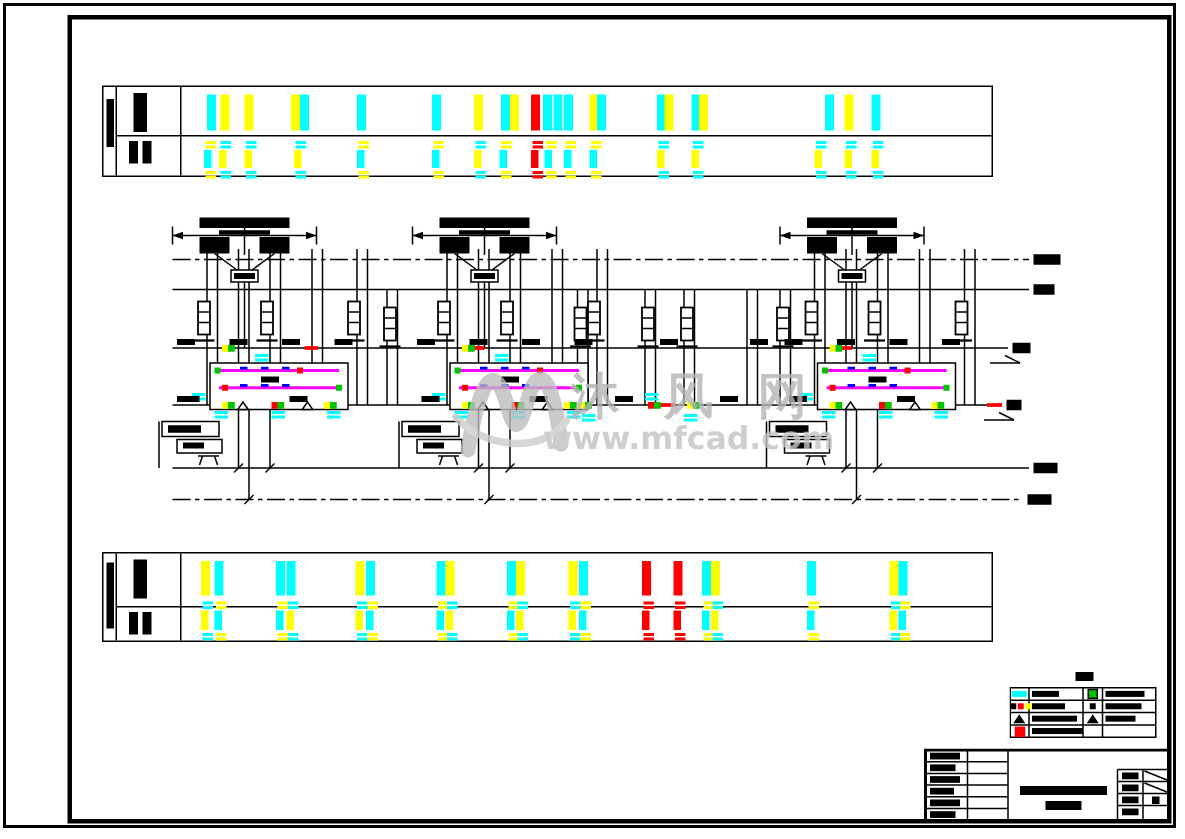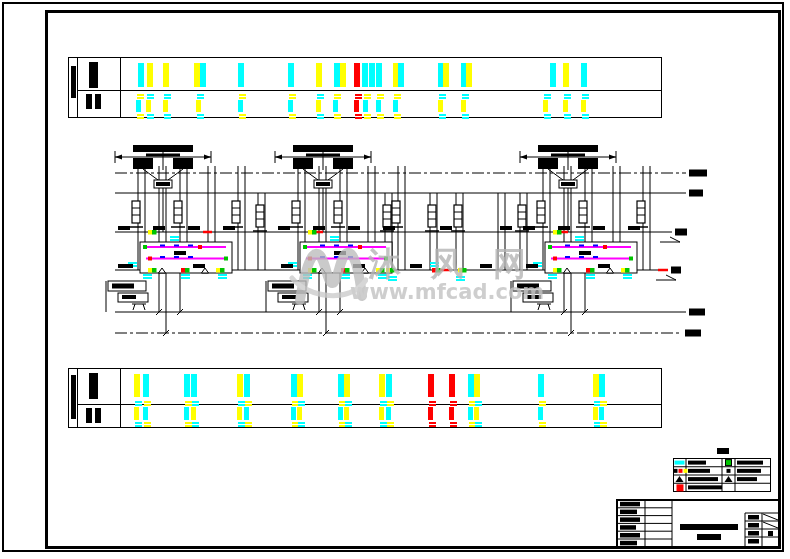--- a/index.html
+++ b/index.html
@@ -9,21 +9,21 @@
         border:2px solid #000;box-sizing:border-box;}
   .inner-frame{position:absolute;left:45px;top:10px;width:736px;height:539px;
         border:3px solid #000;box-sizing:border-box;}
   .drawing-title{position:absolute;left:54px;top:14px;font-size:27px;font-weight:bold;
         letter-spacing:3px;font-family:"DejaVu Serif",serif;white-space:nowrap;}
   .band{position:absolute;border:1px solid #000;box-sizing:border-box;background:#fff;}
   .band .col1{position:absolute;left:0;top:0;width:9px;height:100%;border-right:1px solid #000;box-sizing:border-box;}
   .band .col2{position:absolute;left:9px;top:0;width:43px;height:100%;border-right:1px solid #000;box-sizing:border-box;}
   .band .hdiv{position:absolute;left:9px;right:0;height:1px;background:#000;}
   svg{position:absolute;left:0;top:0;}
-  .watermark{position:absolute;left:288px;top:234px;width:210px;height:80px;opacity:.8;z-index:5;pointer-events:none;}
+  .watermark{position:absolute;left:300px;top:234px;width:210px;height:80px;opacity:.8;z-index:5;pointer-events:none;}
   .wm-brand{position:absolute;left:80px;top:8px;font-size:33px;font-weight:bold;color:#b5b5b5;
         letter-spacing:9px;white-space:nowrap;}
   .wm-url{position:absolute;left:62px;top:46px;font-size:21px;font-weight:bold;color:#c3c3c3;white-space:nowrap;}
 </style>
 </head>
 <body>
 
 <div class="page">
 
   <div class="outer-border"></div>

